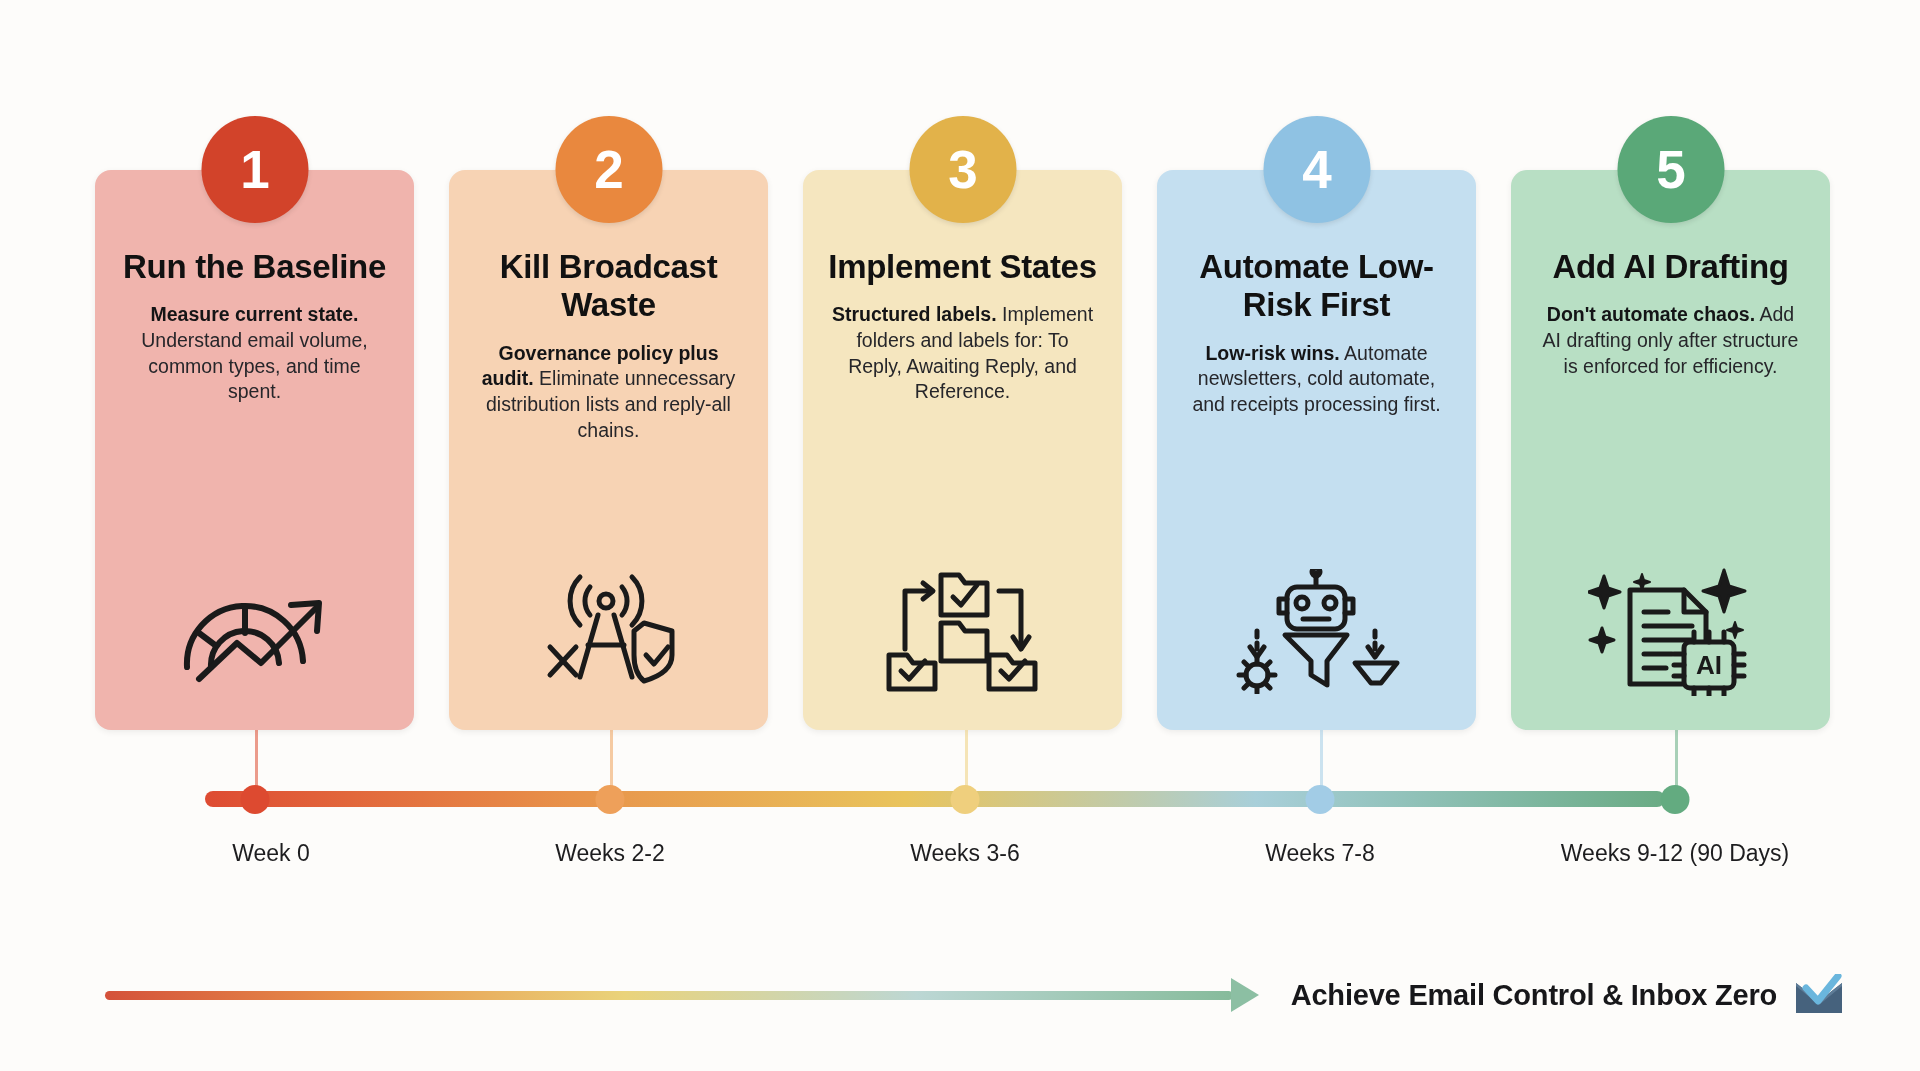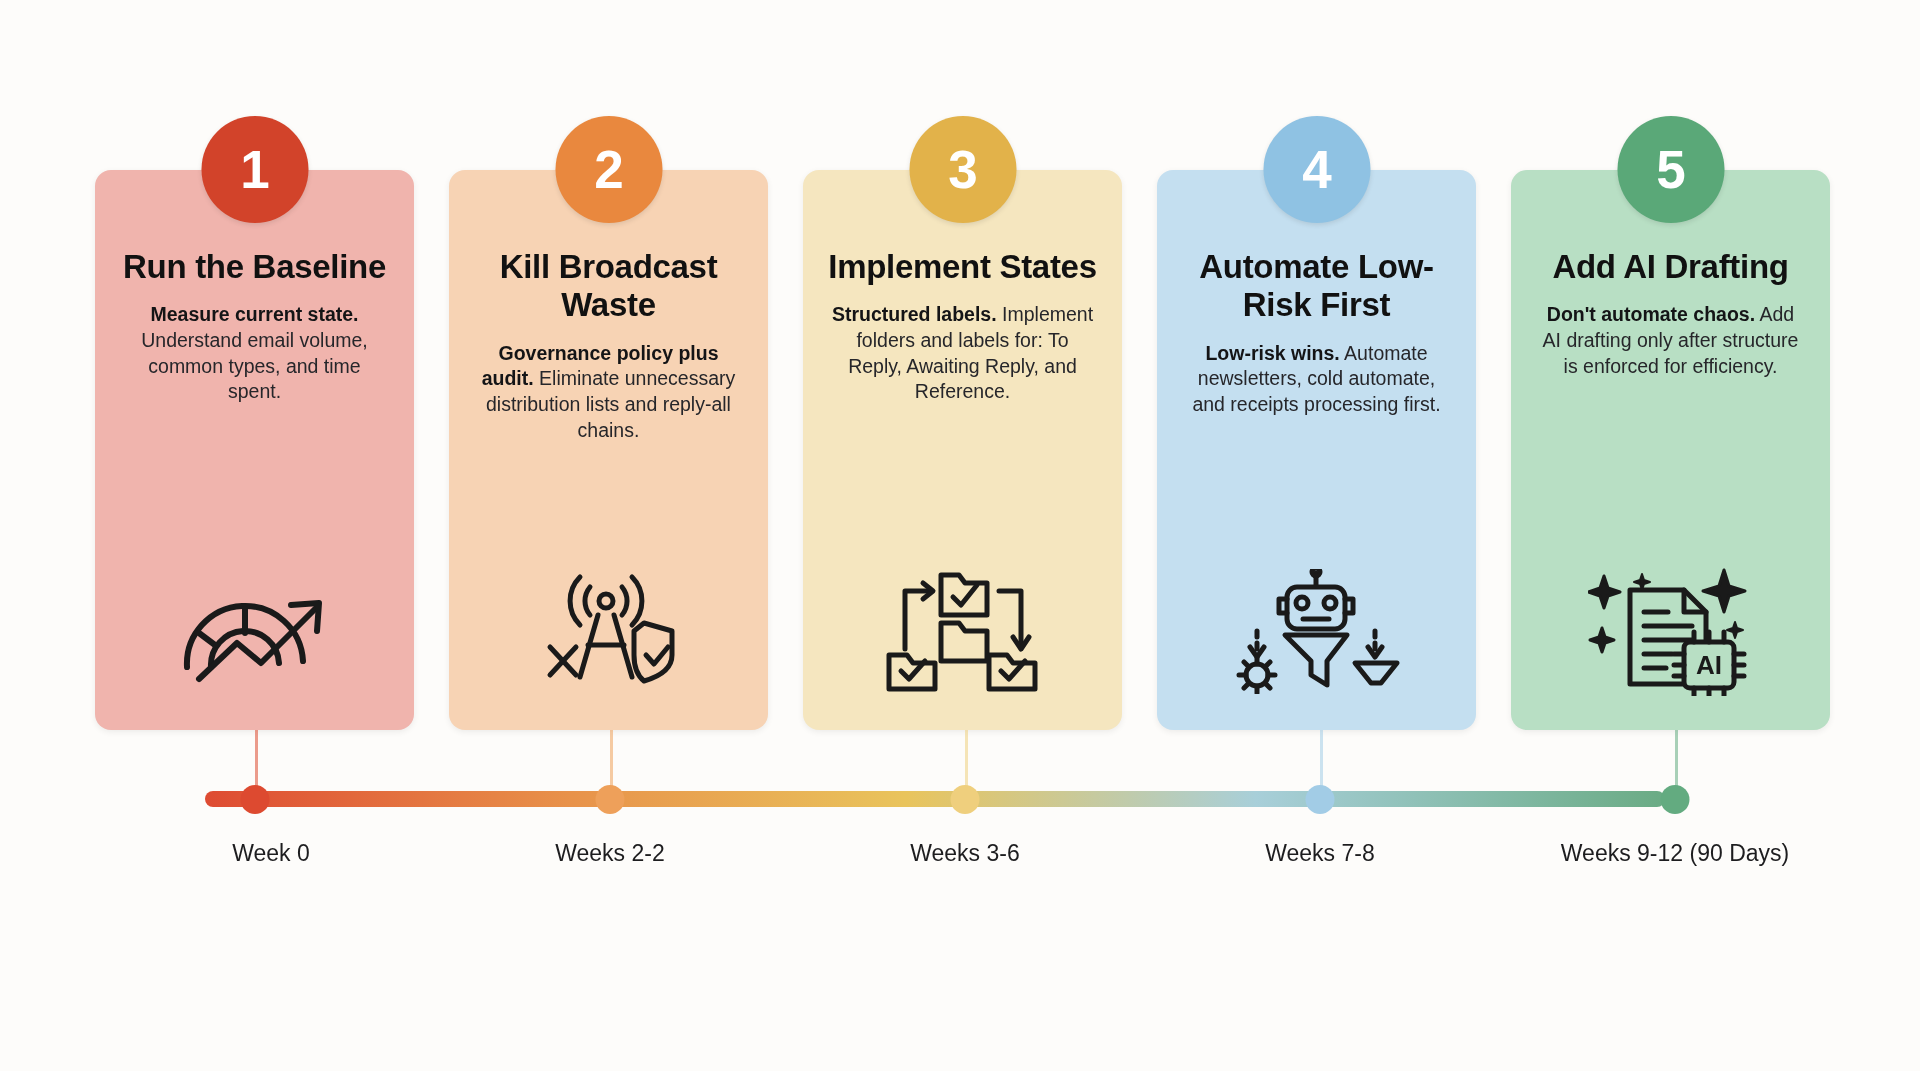--- a/index.html
+++ b/index.html
@@ -285,14 +285,27 @@
   <div class="tl-dot" id="dot2" style="left: 965px; background: rgb(239, 207, 125);"></div>
   <div class="tl-dot" id="dot3" style="left: 1320px; background: rgb(162, 204, 230);"></div>
   <div class="tl-dot" id="dot4" style="left: 1675px; background: rgb(99, 171, 128);"></div>
 
   <div class="tl-label" id="lab0" style="left: 255px; margin-left: 16px;">Week 0</div>
   <div class="tl-label" id="lab1" style="left: 610px;">Weeks 2-2</div>
   <div class="tl-label" id="lab2" style="left: 965px;">Weeks 3-6</div>
   <div class="tl-label" id="lab3" style="left: 1320px;">Weeks 7-8</div>
   <div class="tl-label" id="lab4" style="left: 1675px;">Weeks 9-12 (90 Days)</div>
 
+  <div class="arrow-row">
+    <div class="arrow-line">
+      <div class="arrow-head"></div>
+    </div>
+    <div class="goal-text">Achieve Email Control &amp; Inbox Zero</div>
+    <div class="goal-icon">
+      <svg width="52" height="42" viewBox="0 0 52 42" fill="none">
+        <path d="M3 9 L26 27 L49 9 L49 39 L3 39 Z" fill="#46627d"></path>
+        <path d="M3 9 L26 27 L49 9 L49 12 L26 31 L3 12 Z" fill="#5d7b96"></path>
+        <path d="M13 14 L25 27 L45 2" stroke="#6ab6dd" stroke-width="7" fill="none" stroke-linecap="round" stroke-linejoin="round"></path>
+      </svg>
+    </div>
+  </div>
 
 </div>
 
 </body></html>

